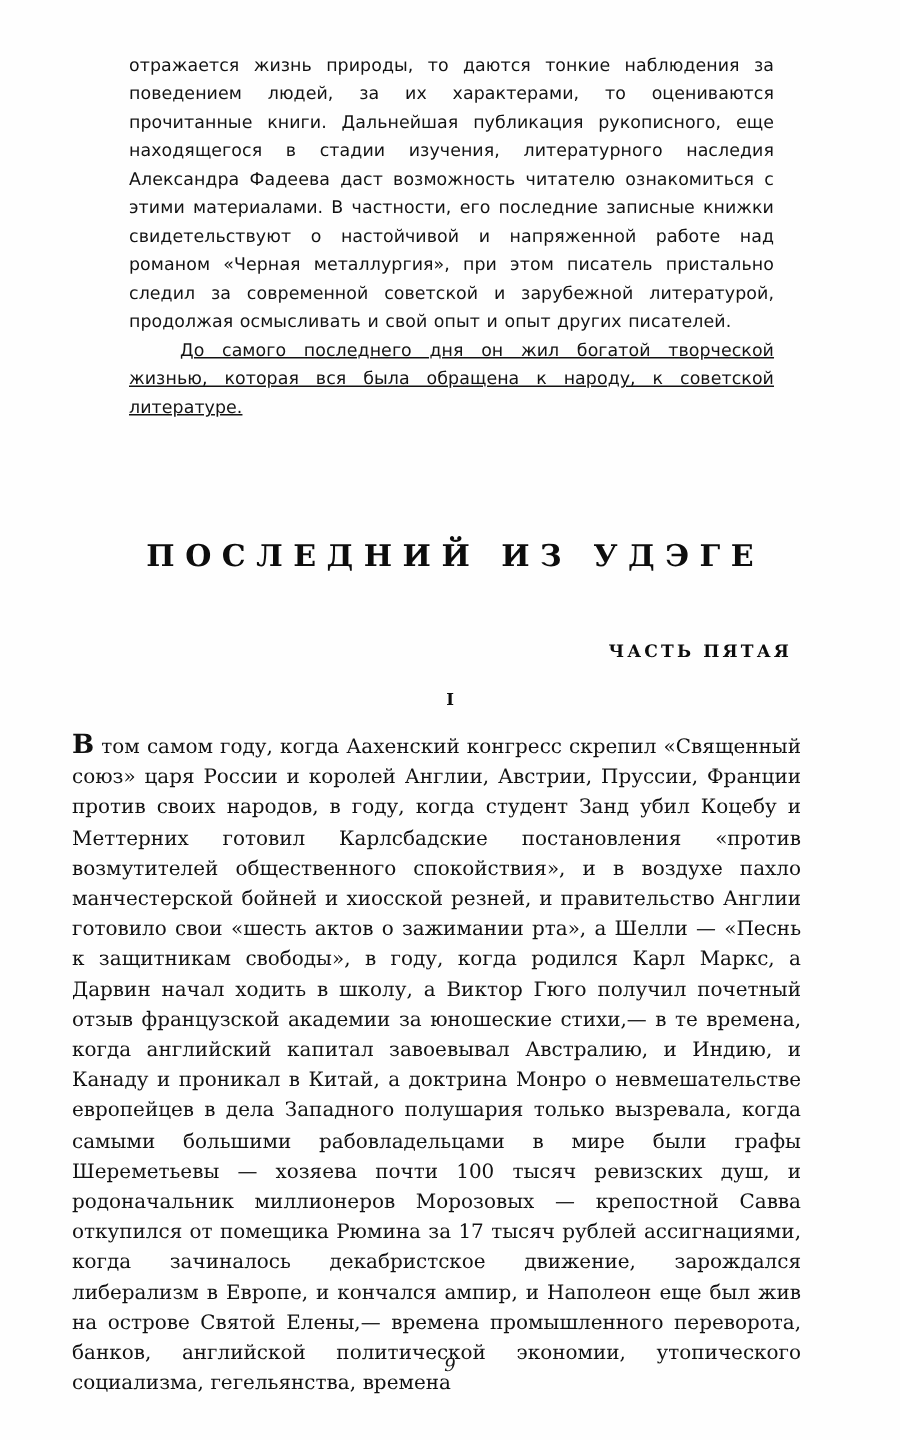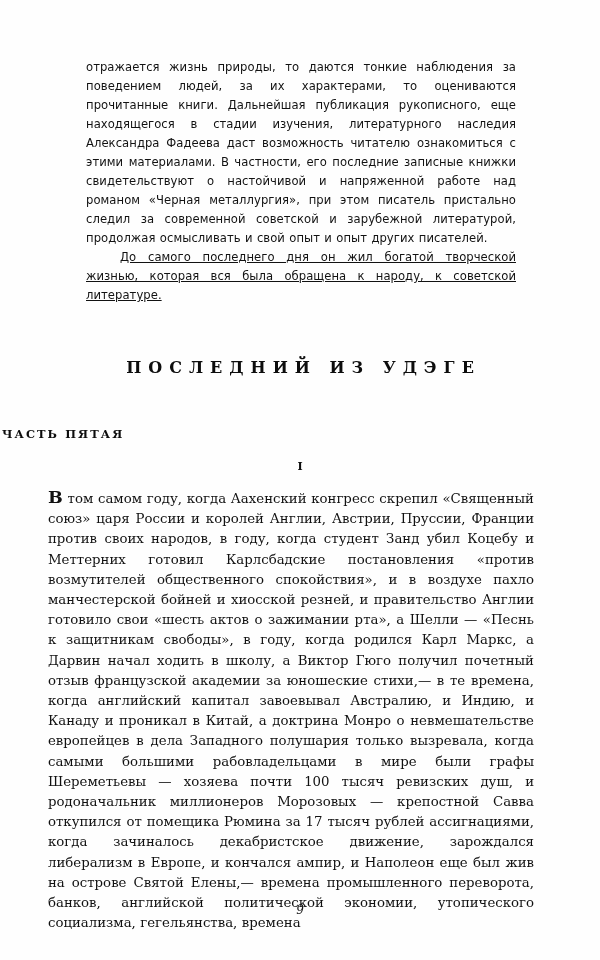--- a/index.html
+++ b/index.html
@@ -15,21 +15,20 @@
     overflow: hidden;
     box-sizing: border-box;
   }
 
   
   .intro-block {
     position: absolute;
     left: 86px;
     top: 34px;
     width: 430px;
-    margin-top: 24px;
   }
   .intro-para {
     font-family: "DejaVu Sans", "Liberation Sans", sans-serif;
     font-size: 11.6px;
     line-height: 19.0px;
     color: #121212;
     text-align: justify;
     text-justify: inter-word;
     margin: 0;
     letter-spacing: 0.05px;
@@ -44,34 +43,34 @@
   
   .title-wrap {
     position: absolute;
     left: 0;
     top: 358px;
     width: 600px;
     text-align: center;
   }
   .work-title {
     font-family: "DejaVu Serif", "Liberation Serif", serif;
-    font-size: 16px;
+    font-size: 20px;
     font-weight: 700;
     letter-spacing: 7.0px;
     color: #0d0d0d;
     margin: 0;
     padding-left: 7px;
   }
 
   .part-wrap {
     position: absolute;
     left: 0;
     top: 427px;
     width: 528px;
-    text-align: left;
+    text-align: right;
   }
   .part-title {
     font-family: "DejaVu Serif", "Liberation Serif", serif;
     font-size: 11.4px;
     font-weight: 700;
     letter-spacing: 2.1px;
     color: #0d0d0d;
     margin: 0;
     padding-left: 2px;
   }

